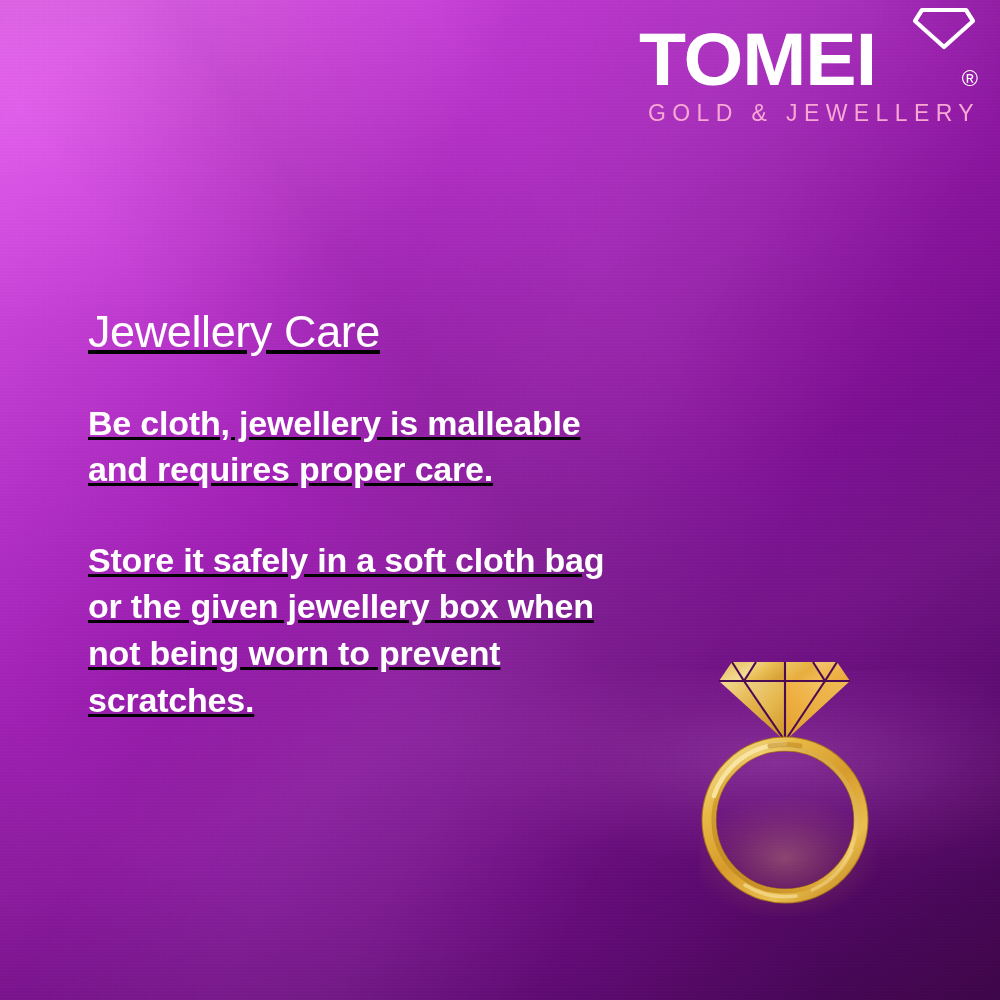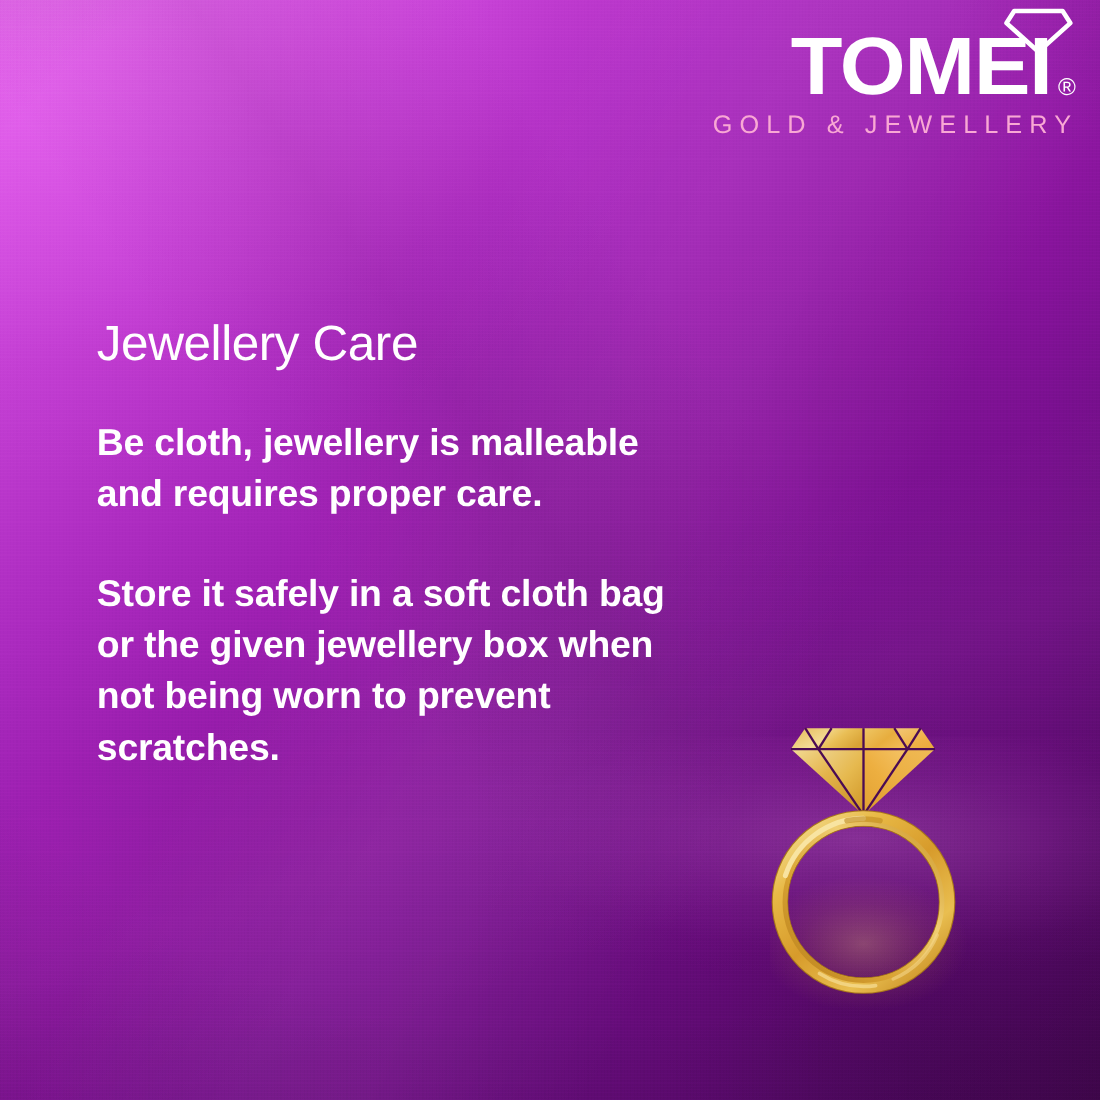--- a/index.html
+++ b/index.html
@@ -123,21 +123,21 @@
   .logo-diamond {
     position: absolute;
     top: -20px;
     right: 2px;
     width: 64px;
     height: 44px;
   }
   .logo-wordmark-row {
     display: flex;
     align-items: flex-start;
-    justify-content: flex-end;
+    justify-content: space-between;
     gap: 4px;
   }
   .logo-wordmark {
     font-family: "Liberation Sans", sans-serif;
     font-weight: bold;
     font-size: 74px;
     line-height: 0.92;
     letter-spacing: -1px;
     color: #ffffff;
     transform: scaleX(1.04);
@@ -160,22 +160,23 @@
     color: #f9a8d4;
     text-align: right;
     padding-right: 2px;
     white-space: nowrap;
   }
 
   
   .copy {
     position: absolute;
     left: 88px;
-    top: 288px;
+    top: 308px;
     width: 620px;
+    text-decoration: underline;
   }
   .headline {
     font-size: 45px;
     font-weight: normal;
     color: #ffffff;
     letter-spacing: -0.4px;
     line-height: 1.06;
     margin: 0 0 44px 0;
   }
   .para {

